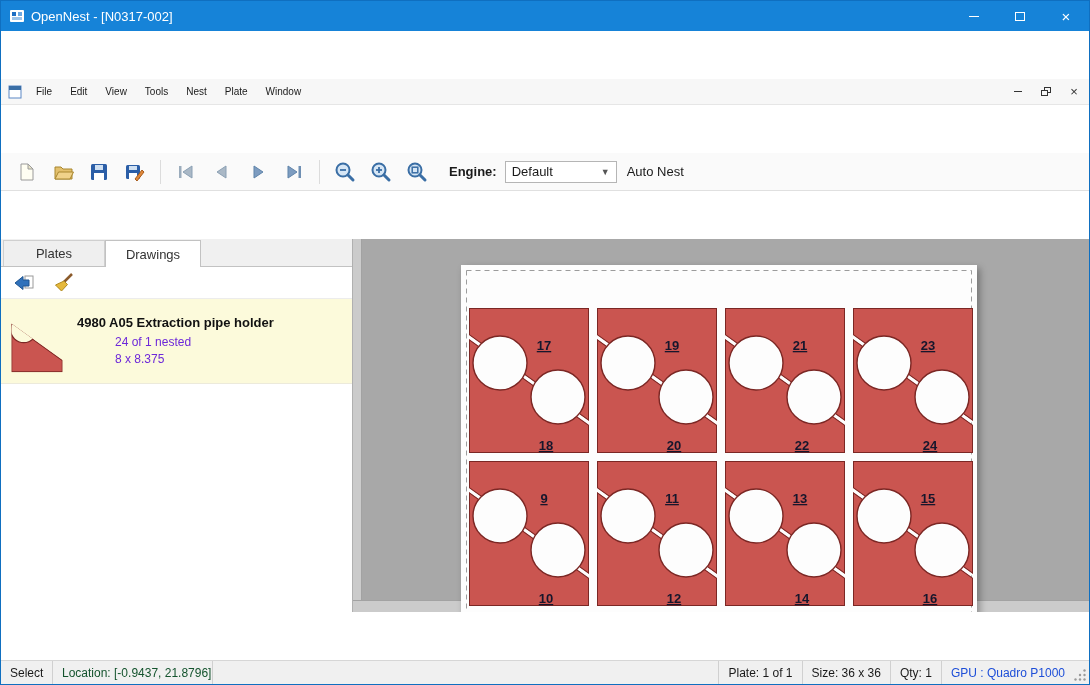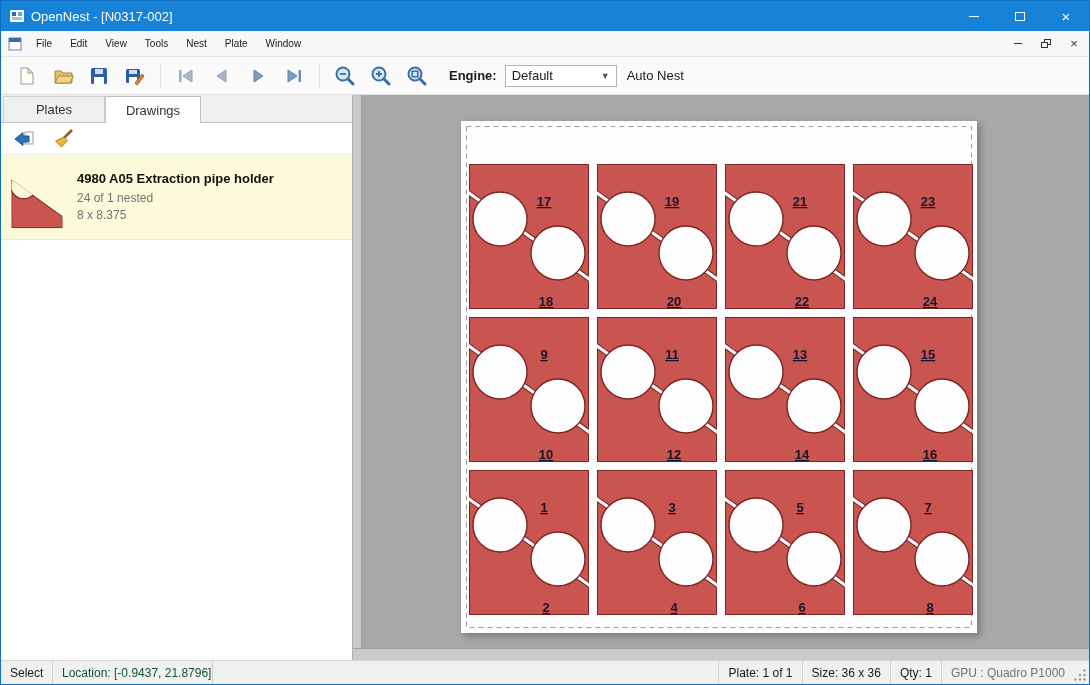--- a/index.html
+++ b/index.html
@@ -1,18 +1,18 @@
 <!DOCTYPE html>
 <html><head>
 <meta charset="utf-8">
 <style>
   * { box-sizing: border-box; margin: 0; padding: 0; }
   html,body { width:1090px; height:685px; overflow:hidden; }
   body { font-family:"Liberation Sans","DejaVu Sans",sans-serif; font-size:13px; color:#1a1a1a; background:#fff; }
-  .window { width:1090px; height:685px; display:flex; flex-direction:column; border:1px solid #0f6fc0; }
+  .window { width:1090px; height:685px; display:flex; flex-direction:column; border:1px solid #0f6fc0;gap:48px; }
 
   
   .titlebar { height:30px; background:#1683d8; display:flex; align-items:center; flex:0 0 auto; }
   .titlebar .app-ico { margin:0 6px 0 8px; display:flex; }
   .titlebar .title { color:#fff; font-size:13px; }
   .titlebar .spacer { flex:1; }
   .cap-btn { width:46px; height:30px; display:flex; align-items:center; justify-content:center; color:#fff; }
   .glyph-min { width:10px; height:1px; background:#fff; }
   .glyph-max { width:10px; height:9px; border:1px solid #fff; }
   .glyph-close { font-size:15px; line-height:1; }
@@ -48,38 +48,38 @@
   .tabstrip { height:27px; display:flex; align-items:flex-end; padding-left:2px; background:#f0f0f0; flex:0 0 auto; }
   .tab { padding:5px 0; width:102px; text-align:center; border:1px solid #cfcfcf; border-bottom:none; background:#efefef; color:#333; position:relative; }
   .tab.active { background:#fff; height:27px; line-height:17px; padding:5px 0; z-index:2; border-color:#c2c2c2; margin-bottom:-1px; width:96px; }
   .page { flex:1; background:#fff; border-top:1px solid #c2c2c2; display:flex; flex-direction:column; min-height:0; }
   .page-toolbar { height:32px; display:flex; align-items:center; gap:10px; padding-left:8px; border-bottom:1px solid #ececec; flex:0 0 auto; }
   .ptbtn { width:30px; height:26px; display:flex; align-items:center; justify-content:center; border-radius:2px; }
   .drawing-list { flex:1; overflow:hidden; background:#fff; }
   .drawing-item { display:flex; align-items:center; padding:10px 8px; background:#fcfadb; border-bottom:1px solid #eceadb; }
   .drawing-item .meta { margin-left:12px; }
   .drawing-item .dtitle { font-weight:bold; font-size:13px; color:#111; margin-bottom:4px; }
-  .drawing-item .dline { font-size:12px; color:#737373; line-height:17px; }
+  .drawing-item .dline { font-size:12px; color:#6d28d9; line-height:17px;margin-left:38px; }
 
   
   .canvas { flex:1; position:relative; background:#a8a8a8; min-width:0; overflow:hidden; }
   .v-strip { position:absolute; left:0; top:0; bottom:12px; width:9px; background:#cbcbcb; border-right:1px solid #a2a2a2; }
   .h-strip { position:absolute; left:0; right:0; bottom:0; height:12px; background:#cbcbcb; border-top:1px solid #a2a2a2; }
   .plate { position:absolute; left:108px; top:26px; width:516px; height:512px; background:#fdfdfd; box-shadow:3px 3px 7px rgba(0,0,0,.3); }
   .plate svg { display:block; }
   .plbl { font-family:"Liberation Sans","DejaVu Sans",sans-serif; font-size:13px; font-weight:bold; fill:#16162c; text-decoration:underline; }
 
   
   .statusbar { height:24px; background:#f0f0f0; border-top:1px solid #d6d6d6; display:flex; align-items:stretch; font-size:12px; flex:0 0 auto; }
   .sb-cell { display:flex; align-items:center; padding:0 9px; white-space:nowrap; }
   .sb-select { width:52px; border-right:1px solid #d0d0d0; }
   .sb-loc { color:#14532d; border-right:1px solid #d0d0d0; width:160px; }
   .sb-spacer { flex:1; }
   .sb-right { border-left:1px solid #d0d0d0; }
-  .sb-gpu { color:#737373; }
+  .sb-gpu { color:#1d4ed8; }
   .grip { display:flex; align-items:flex-end; padding:0 2px 2px 0; }
 </style>
 </head>
 <body>
 
 <div class="window">
 
   <div class="titlebar">
     <span class="app-ico">
       <svg width="16" height="16">

